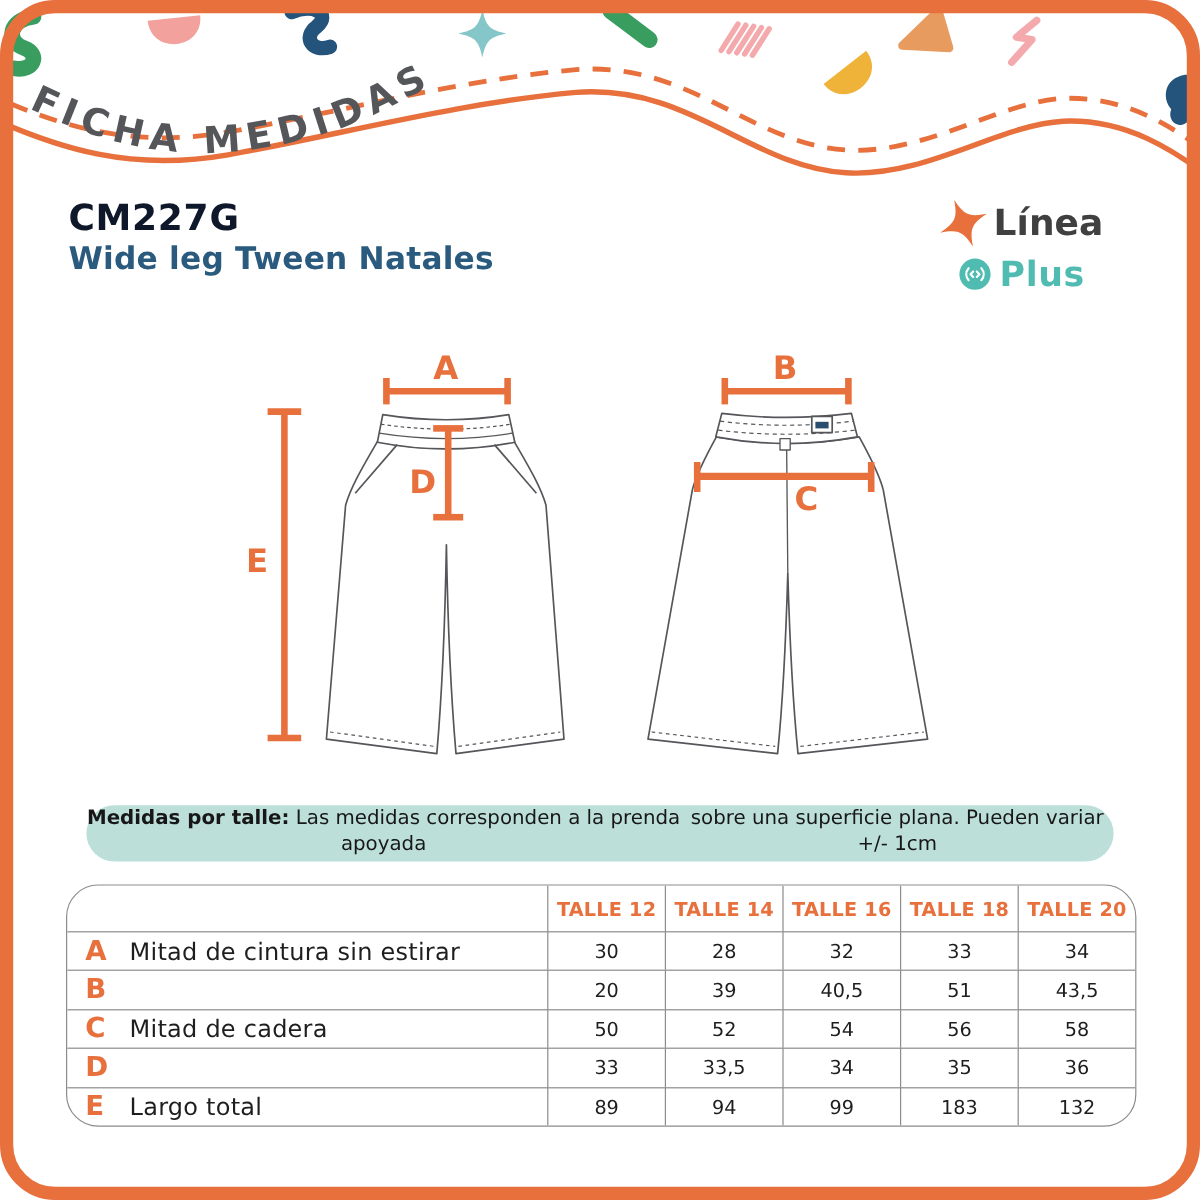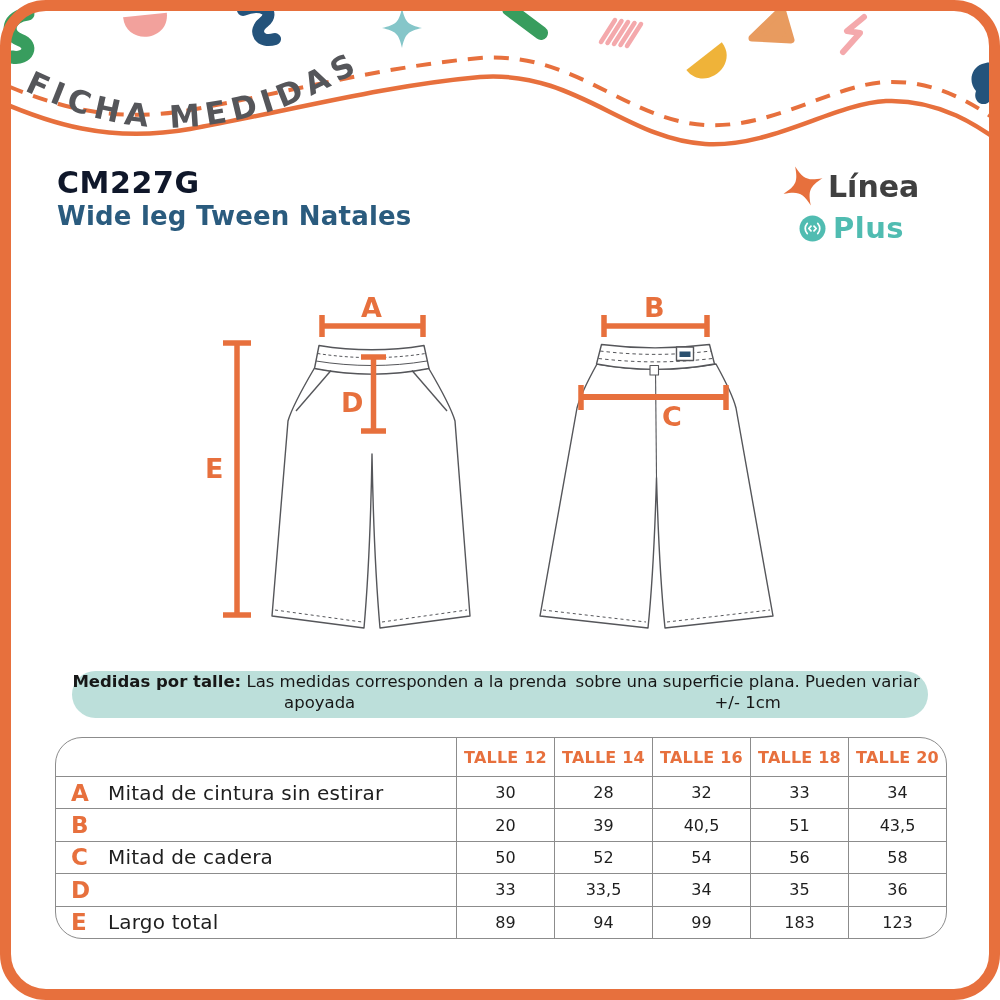--- a/index.html
+++ b/index.html
@@ -203,17 +203,17 @@
       <div class="tcell vline val">35</div>
       <div class="tcell vline val">36</div>
       <div class="tcell label-cell">
         <div class="row-letter">E</div>
         <div class="row-label">Largo total</div>
       </div>
       <div class="tcell vline val">89</div>
       <div class="tcell vline val">94</div>
       <div class="tcell vline val">99</div>
       <div class="tcell vline val">183</div>
-      <div class="tcell vline val">123</div>
+      <div class="tcell vline val">132</div>
     </div>
 
   <div class="frame"></div>
 </div>
 
 </body></html>

